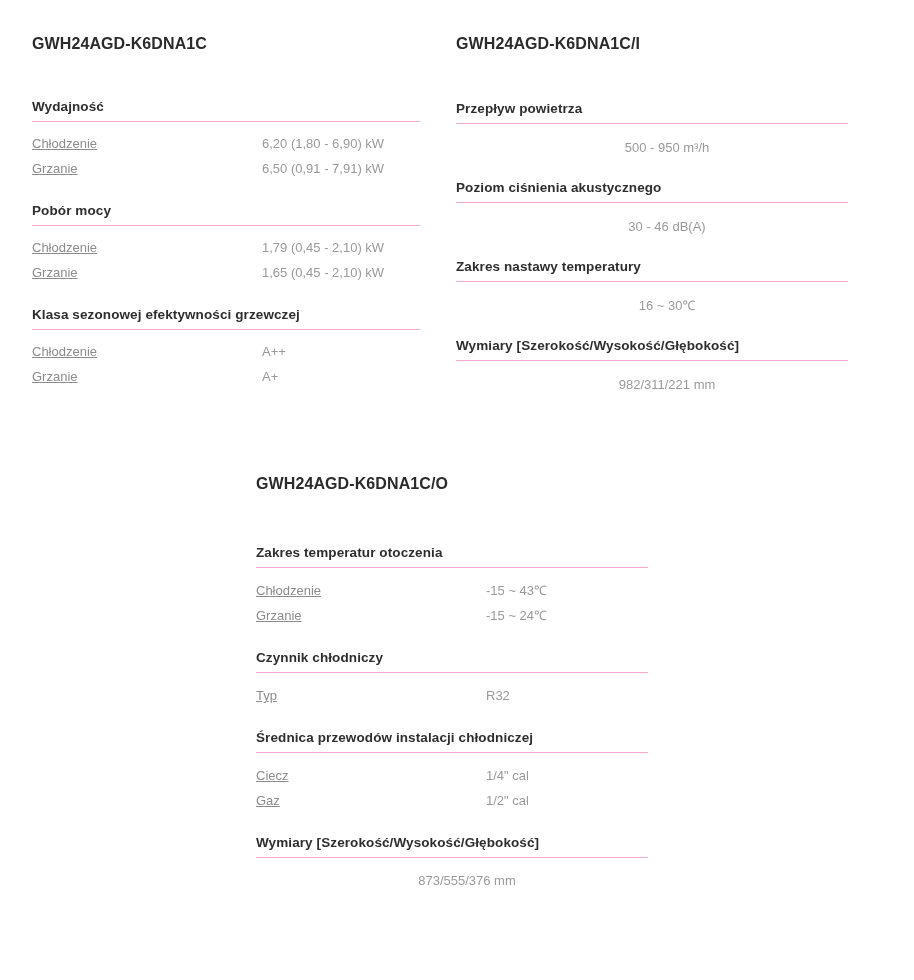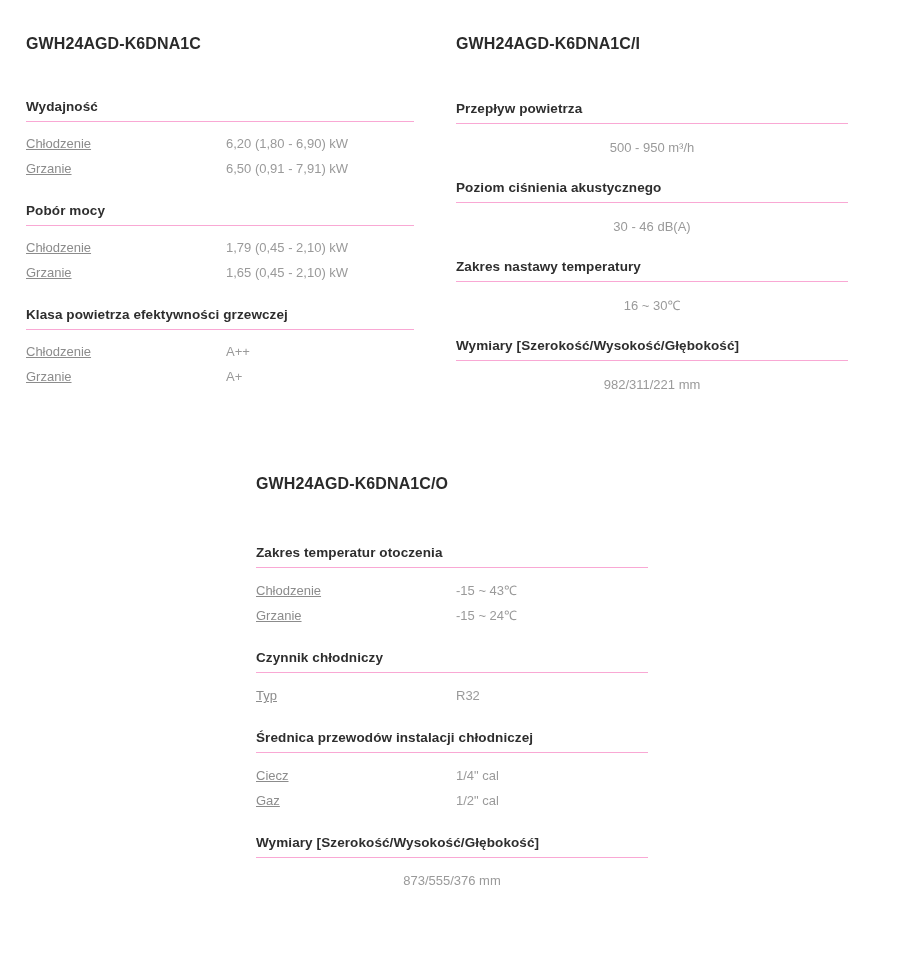--- a/index.html
+++ b/index.html
@@ -56,30 +56,31 @@
     color: #8c8c8c;
     line-height: 25px;
   }
   .row .label {
     flex: 0 0 auto;
     text-decoration: underline;
   }
   .row .value {
     flex: 0 0 auto;
     color: #9a9a9a;
+    margin-left: 30px;
   }
   .row.centered {
     justify-content: flex-start;
   }
   .row.centered .value {
     color: #9a9a9a;
   }
 
   
-  .block-left  { width: 388px; left: 26px; top: 22px; }
+  .block-left  { width: 388px; left: 32px; top: 22px; }
   .block-right { width: 392px; left: 456px; top: 22px; }
   .block-out   { width: 392px; left: 256px; top: 462px; }
 
   .block-left .spec-title { margin-bottom: 46px; }
   .block-right .spec-title { margin-bottom: 48px; }
   .block-out .spec-title { margin-bottom: 52px; }
 
   .block-left .group + .group { margin-top: 22px; }
   .block-right .group + .group { margin-top: 20px; }
   .block-out .group + .group { margin-top: 22px; }
@@ -122,21 +123,21 @@
           <span class="value">1,79 (0,45 - 2,10) kW</span>
         </div>
         <div class="row">
           <span class="label">Grzanie</span>
           <span class="value">1,65 (0,45 - 2,10) kW</span>
         </div>
       </div>
     </div>
 
     <div class="group">
-      <div class="group-head">Klasa powietrza efektywności grzewczej</div>
+      <div class="group-head">Klasa sezonowej efektywności grzewczej</div>
       <div class="rows">
         <div class="row">
           <span class="label">Chłodzenie</span>
           <span class="value">A++</span>
         </div>
         <div class="row">
           <span class="label">Grzanie</span>
           <span class="value">A+</span>
         </div>
       </div>

